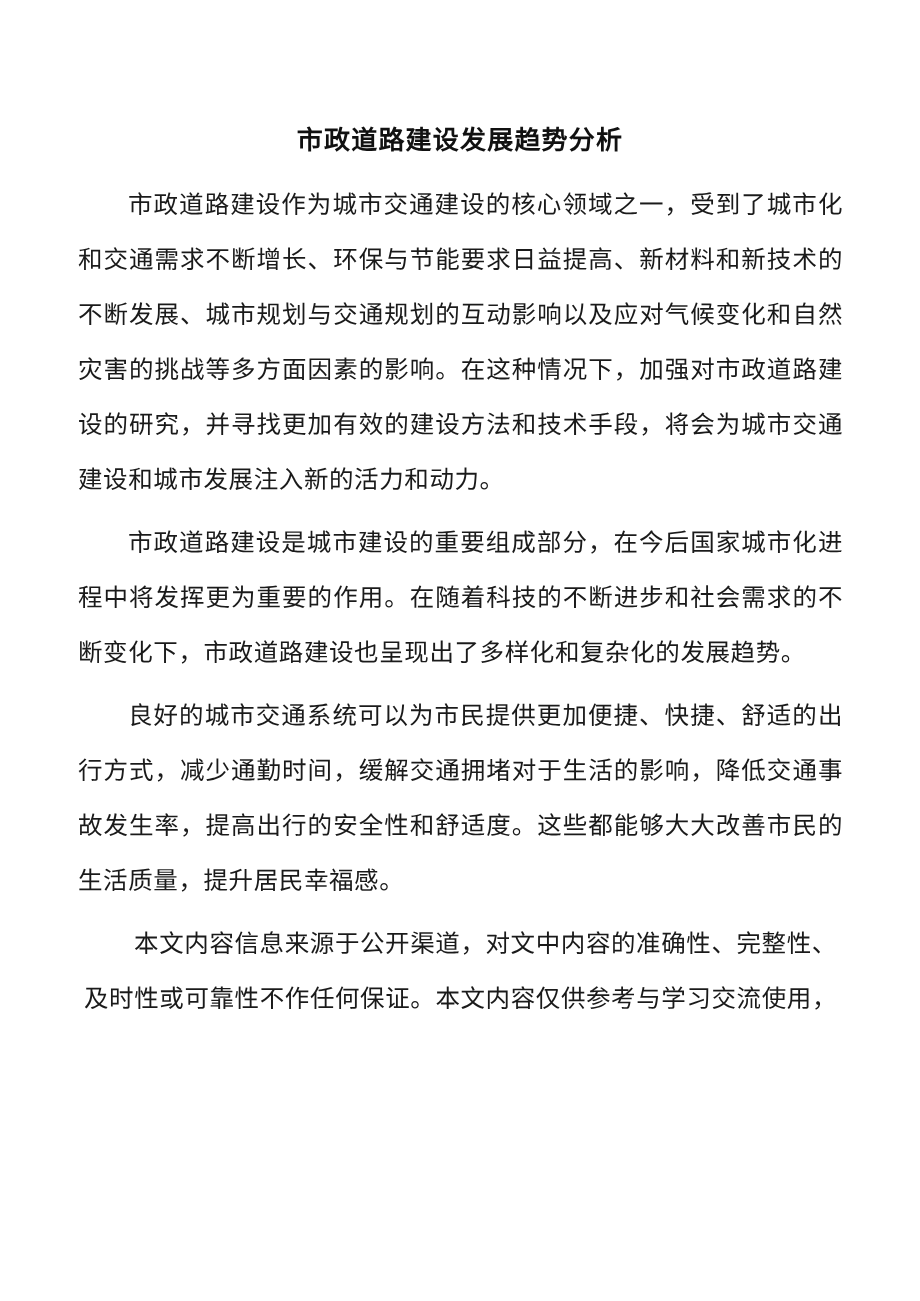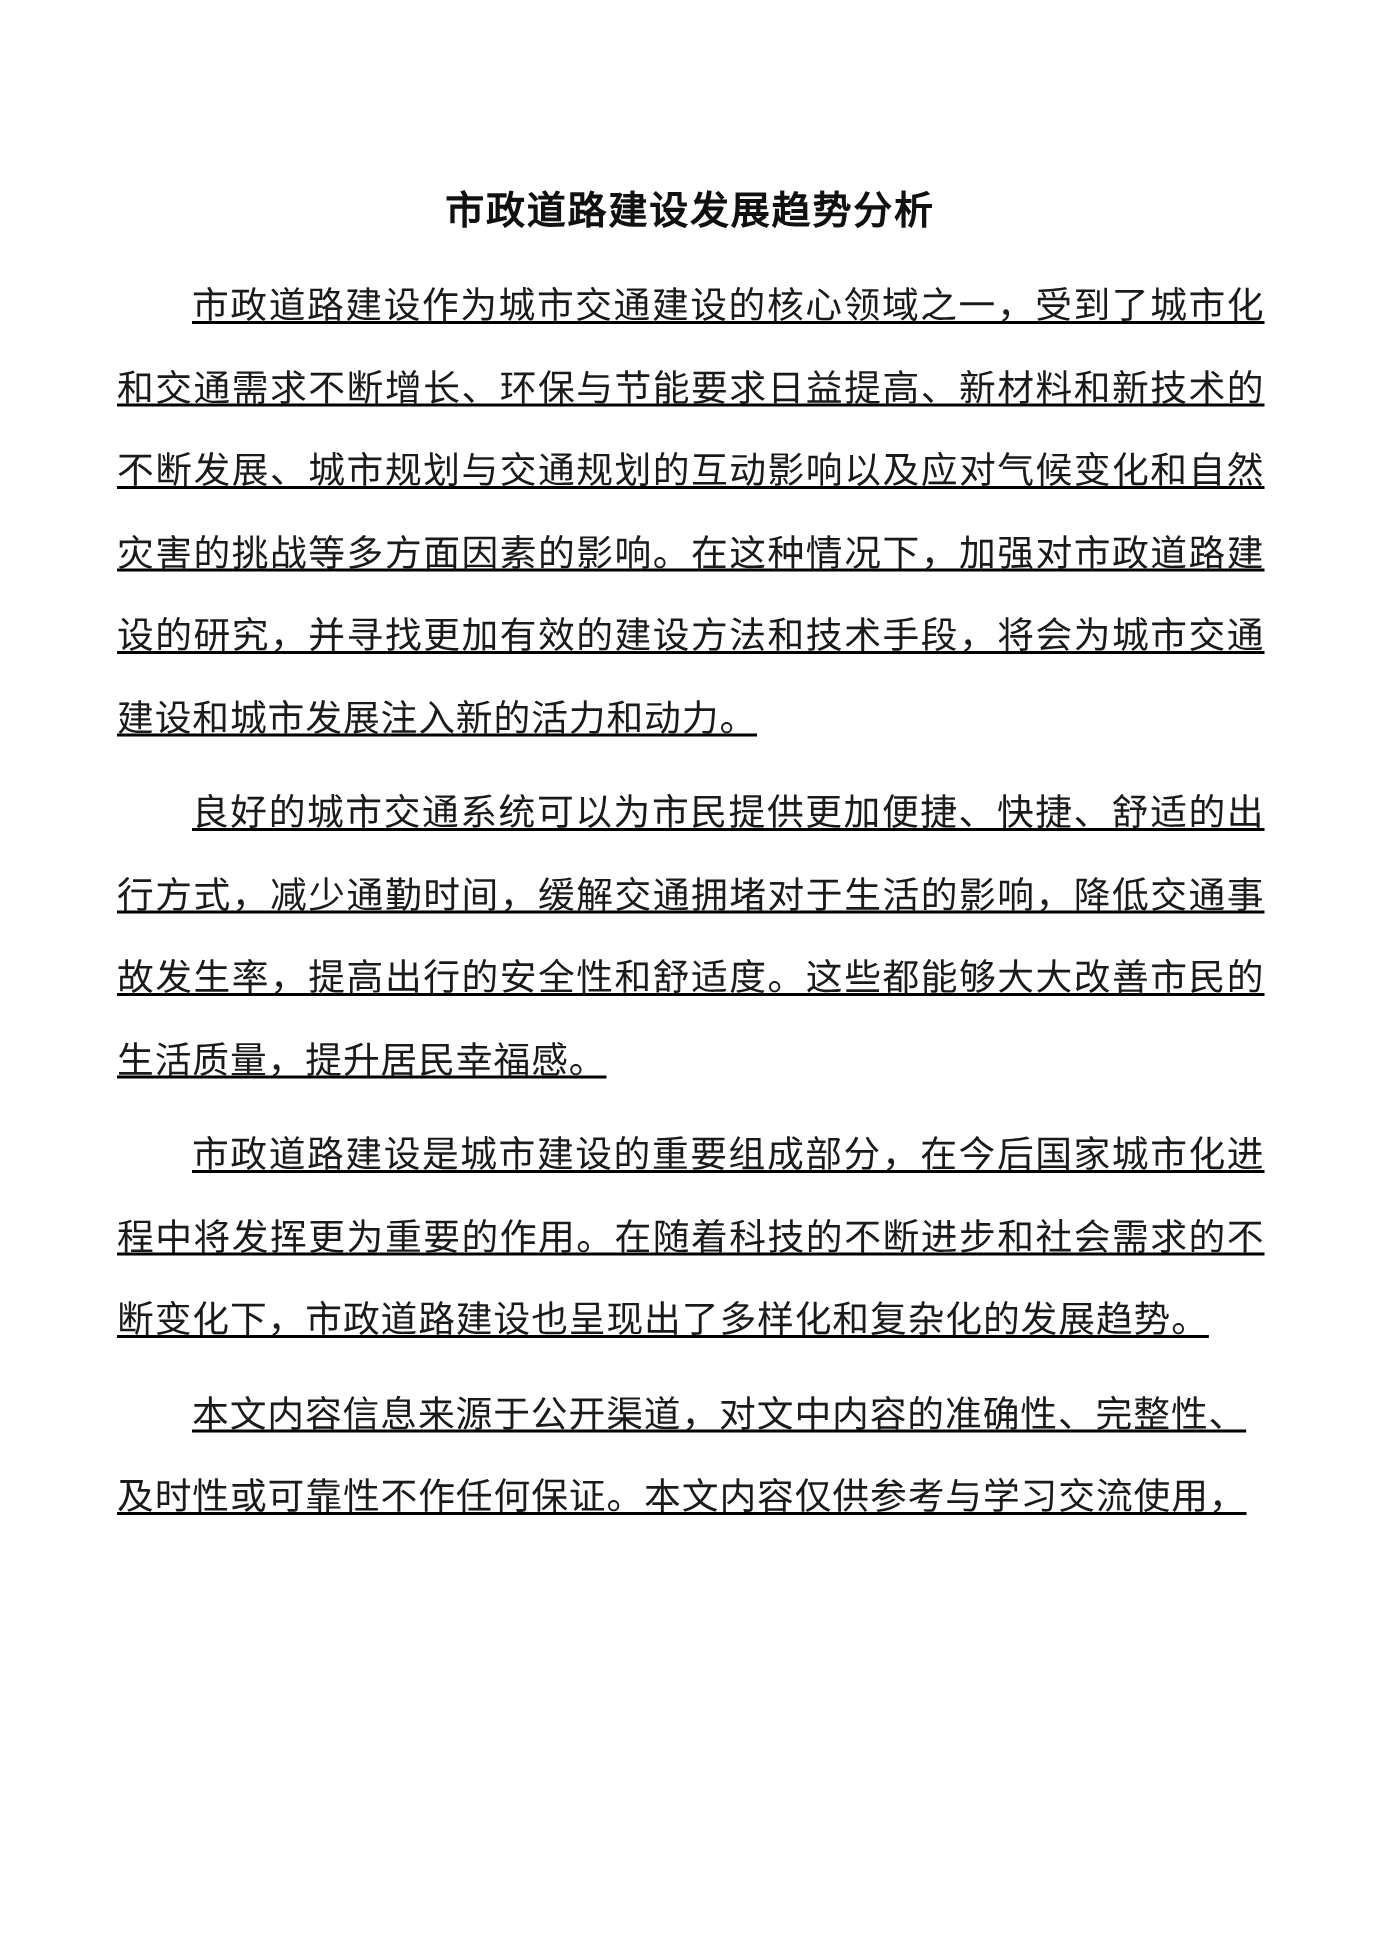--- a/index.html
+++ b/index.html
@@ -53,28 +53,28 @@
     margin: 0;
     padding: 0;
   }
   .para.first {
     margin-top: 20px;
   }
   .para + .para {
     margin-top: 8px;
   }
   .para:last-child {
-    text-align: left;
+    text-align: center;
   }
 </style>
 </head>
 <body>
 
 <div class="page">
   <h1 class="doc-title">市政道路建设发展趋势分析</h1>
 
-  <div class="doc-body" style="top:157px;text-decoration:underline;">
+  <div class="doc-body" style="top:157px;">
     <p class="para first">市政道路建设作为城市交通建设的核心领域之一，受到了城市化和交通需求不断增长、环保与节能要求日益提高、新材料和新技术的不断发展、城市规划与交通规划的互动影响以及应对气候变化和自然灾害的挑战等多方面因素的影响。在这种情况下，加强对市政道路建设的研究，并寻找更加有效的建设方法和技术手段，将会为城市交通建设和城市发展注入新的活力和动力。</p>
+    <p class="para">市政道路建设是城市建设的重要组成部分，在今后国家城市化进程中将发挥更为重要的作用。在随着科技的不断进步和社会需求的不断变化下，市政道路建设也呈现出了多样化和复杂化的发展趋势。</p>
     <p class="para">良好的城市交通系统可以为市民提供更加便捷、快捷、舒适的出行方式，减少通勤时间，缓解交通拥堵对于生活的影响，降低交通事故发生率，提高出行的安全性和舒适度。这些都能够大大改善市民的生活质量，提升居民幸福感。</p>
-    <p class="para">市政道路建设是城市建设的重要组成部分，在今后国家城市化进程中将发挥更为重要的作用。在随着科技的不断进步和社会需求的不断变化下，市政道路建设也呈现出了多样化和复杂化的发展趋势。</p>
     <p class="para">本文内容信息来源于公开渠道，对文中内容的准确性、完整性、及时性或可靠性不作任何保证。本文内容仅供参考与学习交流使用，</p>
   </div>
 </div>
 
 </body></html>

